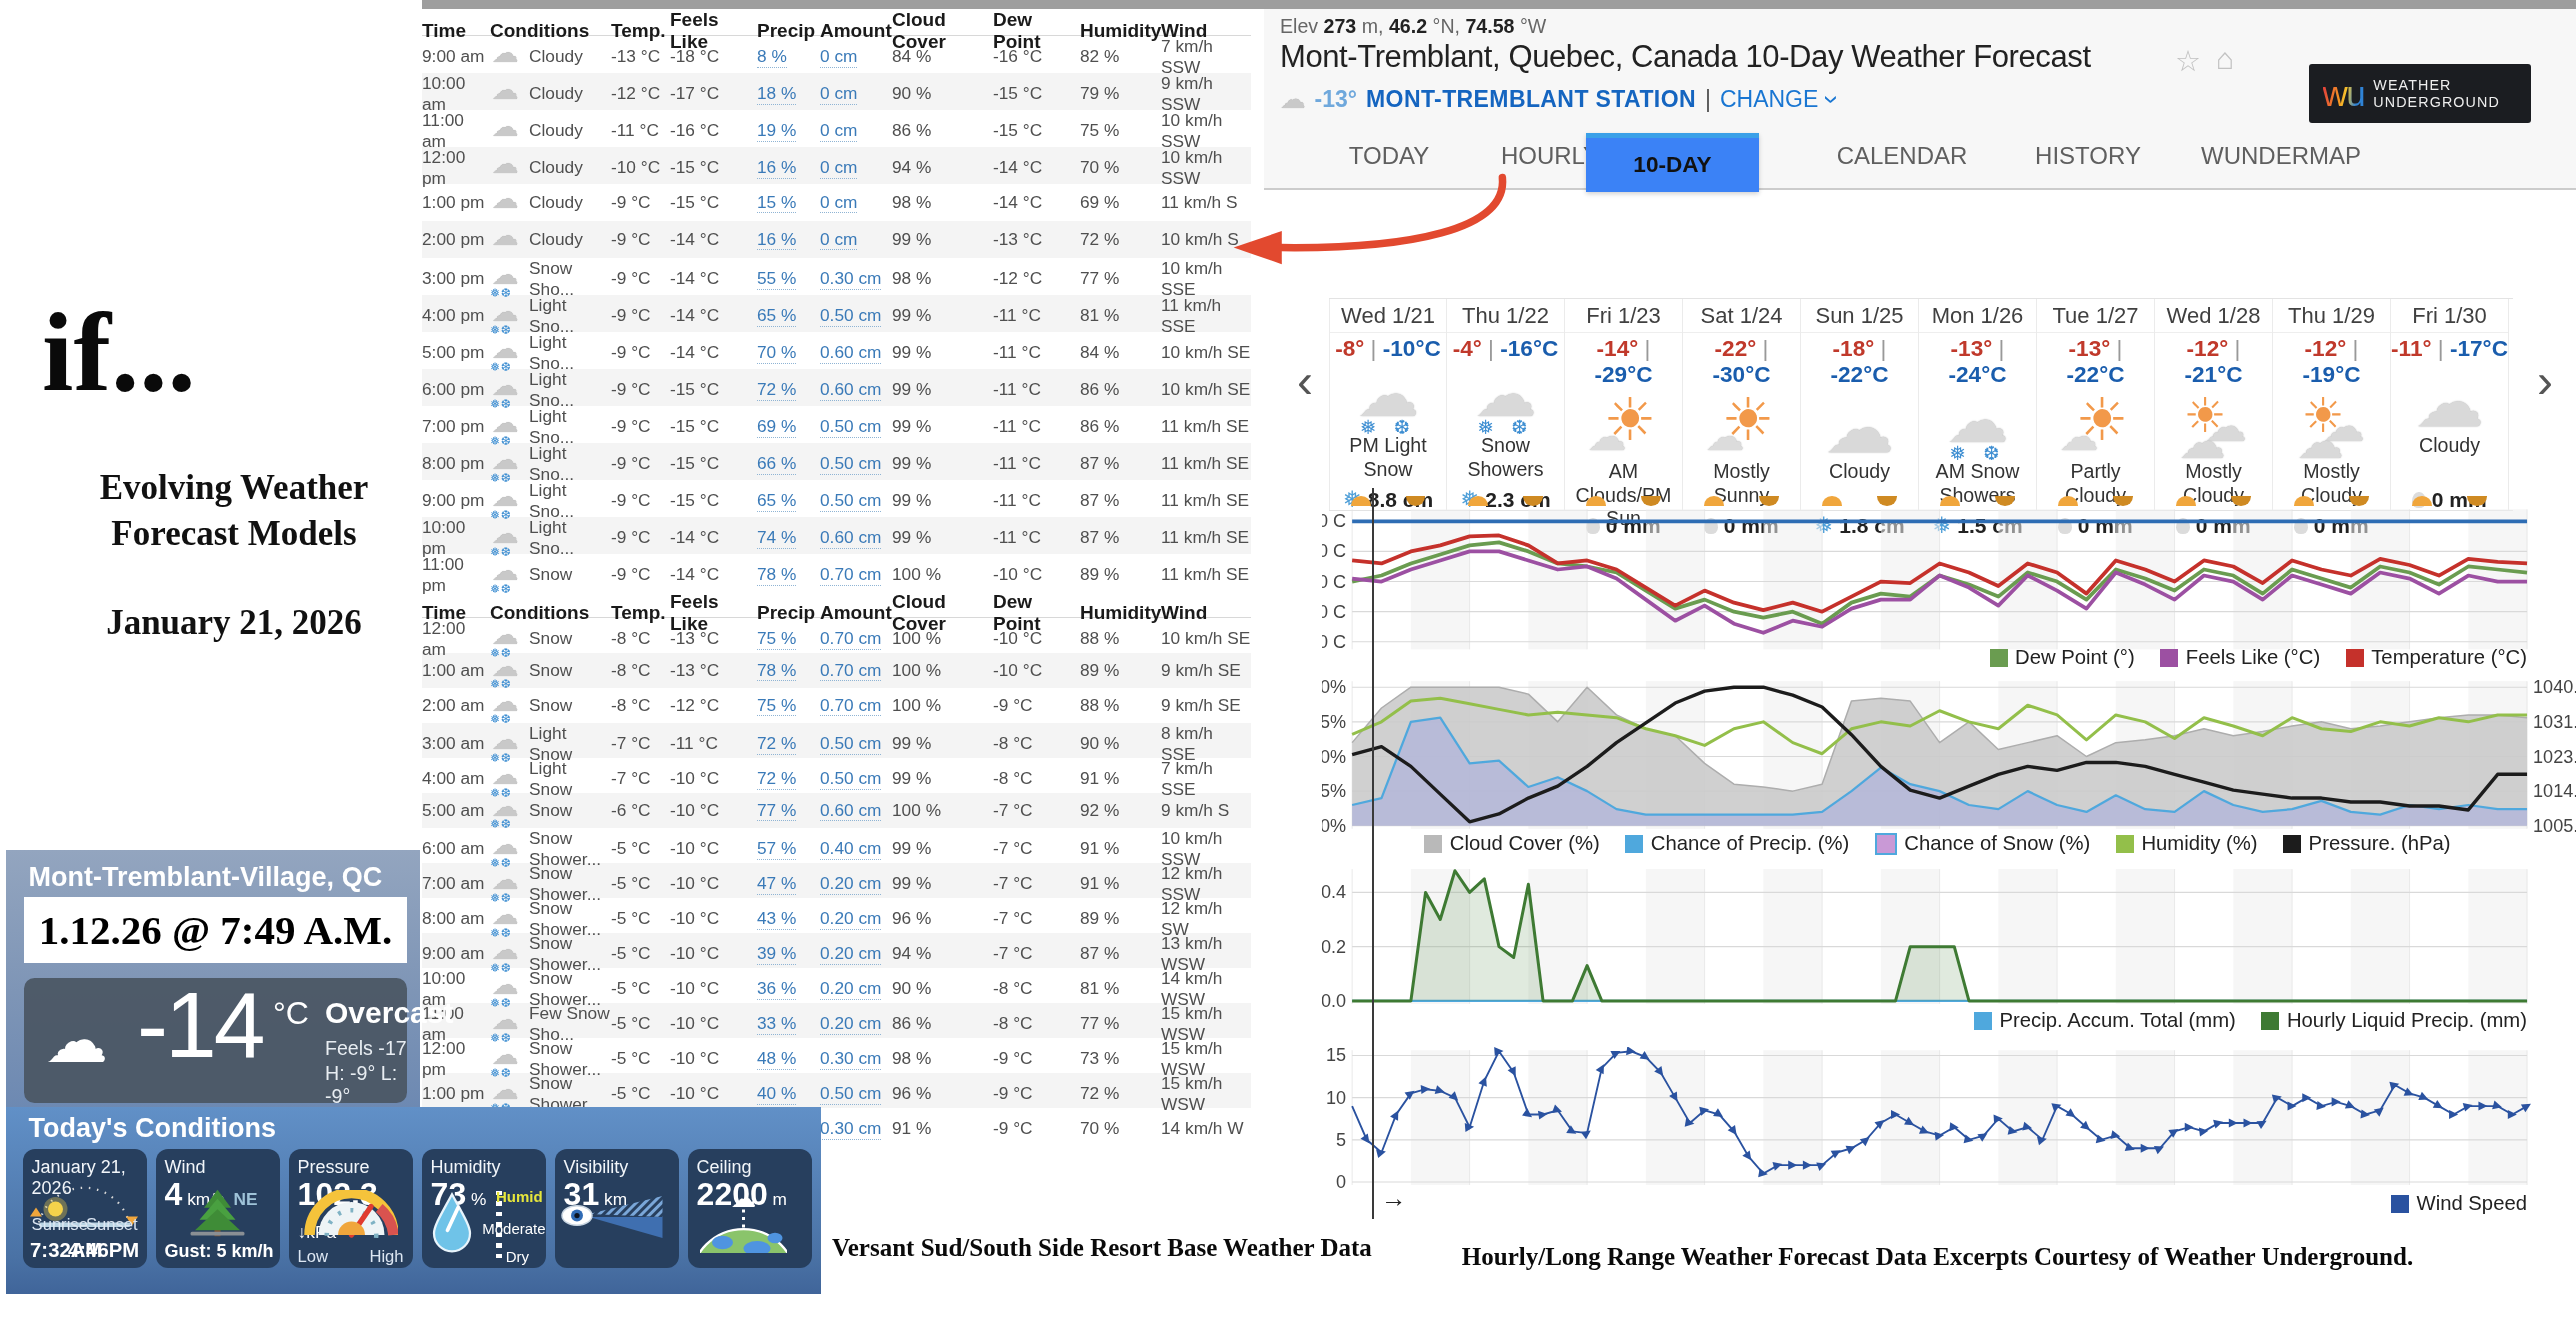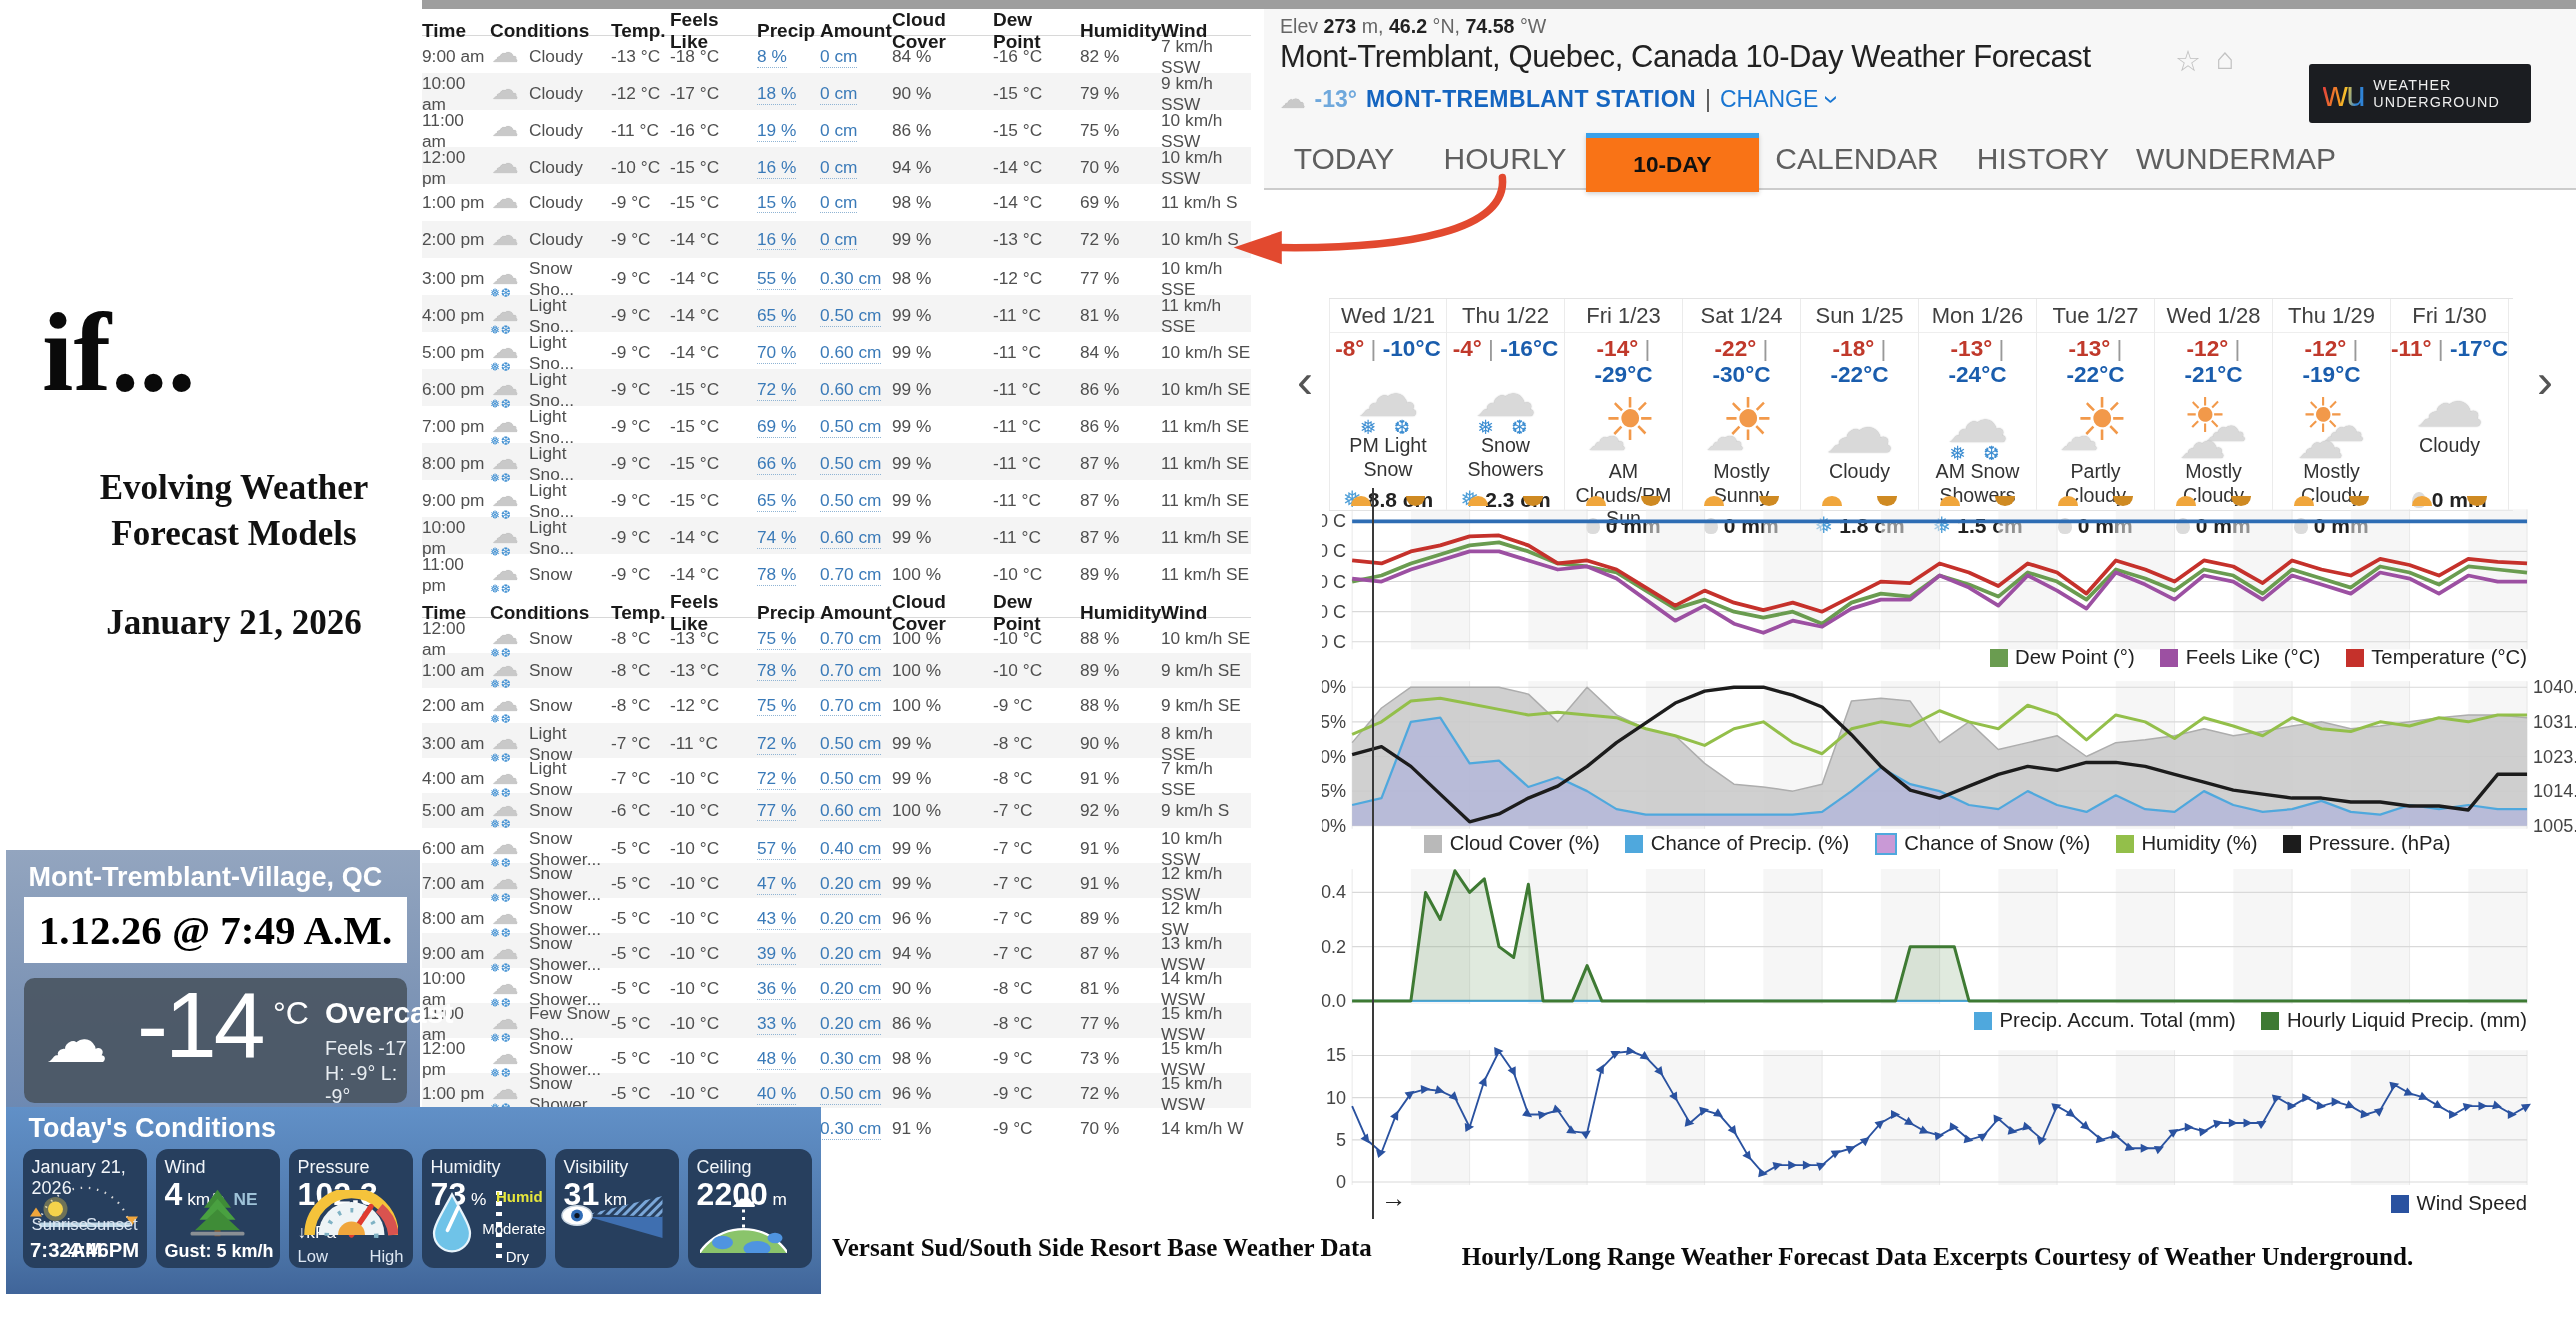--- a/index.html
+++ b/index.html
@@ -71,22 +71,22 @@
   #station-line .st-name{color:#1565c0;font-weight:bold;letter-spacing:0.4px;}
   #station-line .pipe{color:#555;}
   #station-line .chg{color:#1976d2;}
   #station-line .chev{color:#1976d2;font-size:27px;transform:rotate(90deg);display:inline-block;line-height:15px;}
   #wulogo{left:2309px;top:64px;width:222px;height:59px;background:#1b1d21;border-radius:3px;display:flex;align-items:center;padding-left:13.6px;box-sizing:border-box;gap:9px;}
   #wulogo .mark{font-size:35px;font-weight:normal;letter-spacing:-1.5px;
      background:linear-gradient(100deg,#e2403a 5%,#f59a23 45%,#f6c62e 55%,#2f83d6 80%);
      -webkit-background-clip:text;background-clip:text;color:transparent;line-height:1;}
   #wulogo .wtxt{color:#eee;font-size:14.3px;letter-spacing:1.1px;line-height:1.15;}
   #tabline{left:1264px;top:188px;width:1312px;height:1.5px;background:#ccc;}
-  .wtab{top:142px;font-size:30px;color:#5f5f5f;transform:translateX(-50%);cursor:pointer;}
-  #tab-active-box{left:1586px;top:133px;width:173px;height:59px;background:#f97316;border-top:5.3px solid #3aa0e8;
+  .wtab{top:142px;font-size:24px;color:#5f5f5f;transform:translateX(-50%);cursor:pointer;margin-left:45px;}
+  #tab-active-box{left:1586px;top:133px;width:173px;height:59px;background:#3b82f6;border-top:5.3px solid #3aa0e8;
      box-shadow:0 2.3px 4.5px rgba(0,0,0,.18);display:flex;align-items:center;justify-content:center;
      font-size:22.6px;font-weight:bold;color:#111;box-sizing:border-box;}
   
   #fstrip{left:1329px;top:298px;width:1184px;height:211px;background:#fff;border-top:0.8px solid #e3e3e3;border-bottom:0.8px solid #e3e3e3;display:flex;}
   .fday{position:relative;width:118px;border-right:0.8px solid #ebebeb;box-sizing:border-box;text-align:center;cursor:pointer;}
   .fday:first-child{border-left:0.8px solid #ebebeb;}
   .fday .dname{height:33px;line-height:33px;font-size:22px;color:#404040;border-bottom:0.8px solid #eee;}
   .fday .temps{margin-top:3px;font-size:22.6px;}
   .fday .hi{color:#c0392b;font-weight:bold;}
   .fday .sep{color:#999;}

